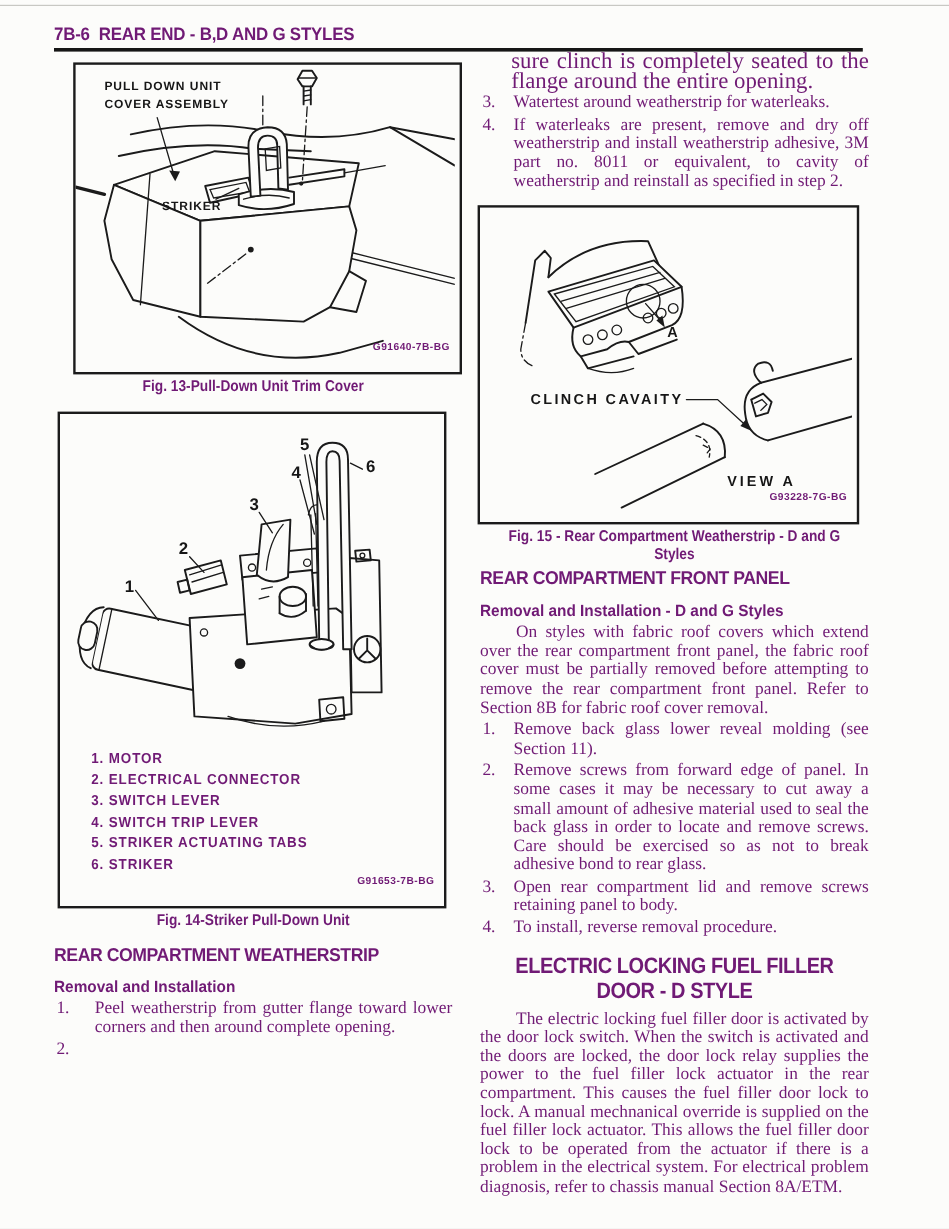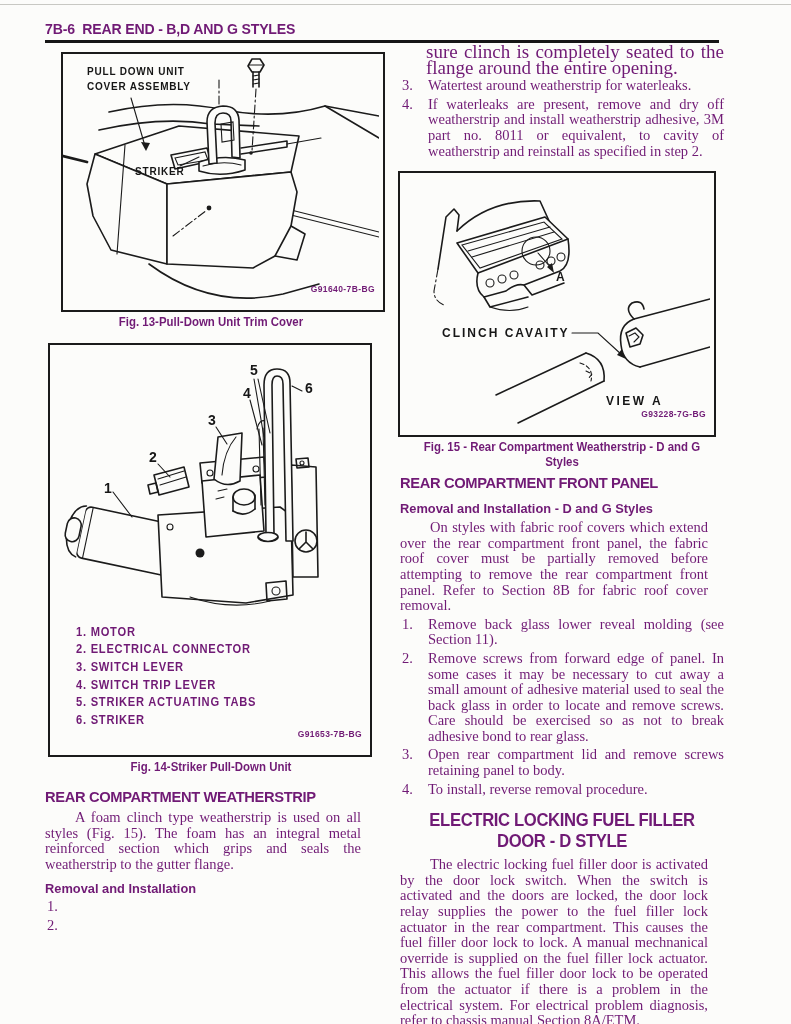--- a/index.html
+++ b/index.html
@@ -22,21 +22,21 @@
   .figcaption{font-family:"Liberation Sans",sans-serif;font-weight:700;font-size:13px;
               text-align:center;margin-top:3px;line-height:14.5px;
               transform:scaleX(0.88);transform-origin:center top;}
   .legend{position:absolute;left:26px;top:281px;font-family:Liberation Sans, sans-serif;
           font-weight:700;font-size:12px;letter-spacing:0.8px;}
   .legend div{margin-bottom:5.2px;line-height:12.5px;transform:scaleX(0.93);transform-origin:left center;}
   h2.sect{font-family:"Liberation Sans",sans-serif;font-weight:700;font-size:15.5px;
           letter-spacing:-0.4px;margin:14px 0 0 0;transform:scaleX(0.95);transform-origin:left center;}
   h3.sub{font-family:"Liberation Sans",sans-serif;font-weight:700;font-size:13.5px;
          margin:9px 0 0 0;transform:scaleX(0.95);transform-origin:left center;}
-  p.body{font-size:14.5px;line-height:15.6px;text-align:justify;margin:4px 16px 0 0;text-indent:30px;}
+  p.body{font-size:14.5px;line-height:15.6px;text-align:justify;margin:4px 0 0 0;text-indent:30px;}
   p.cont{font-size:19px;line-height:15.6px;text-align:justify;margin:0 0 0 26px;text-indent:0;}
   .step{display:flex;margin-top:3px;font-size:14.5px;line-height:15.6px;}
   .step .num{flex:none;padding-left:2px;}
   .col-left .step .num{width:32px;}
   .col-right .step .num{width:26px;}
   .step .txt{flex:1;text-align:justify;}
   h2.center{font-family:"Liberation Sans",sans-serif;font-weight:700;font-size:18.5px;
             line-height:21px;text-align:center;margin:12px 0 0 0;letter-spacing:-0.4px;
             transform:scaleX(0.9);transform-origin:center top;}
   p.last{margin-top:6px;}
@@ -190,24 +190,24 @@
           <div>5. STRIKER ACTUATING TABS</div>
           <div>6. STRIKER</div>
         </div>
         <div class="figcode">G91653-7B-BG</div>
       </div>
       <figcaption class="figcaption">Fig. 14-Striker Pull-Down Unit</figcaption>
     </figure>
 
     <section>
       <h2 class="sect">REAR COMPARTMENT WEATHERSTRIP</h2>
-      <p class="body">A foam clinch type weatherstrip is used on all styles (Fig. 15). The foam has an integral metal reinforced section which grips and seals the weatherstrip to the gutter flange.</p>
       <h3 class="sub">Removal and Installation</h3>
       <div class="step">
         <span class="num">1.</span>
+        <span class="txt">Peel weatherstrip from gutter flange toward lower corners and then around complete opening.</span>
       </div>
       <div class="step">
         <span class="num">2.</span>
       </div>
     </section>
   </div>
 
   <div class="col-right">
     <p class="cont">sure clinch is completely seated to the flange around the entire opening.</p>
     <div class="step">

